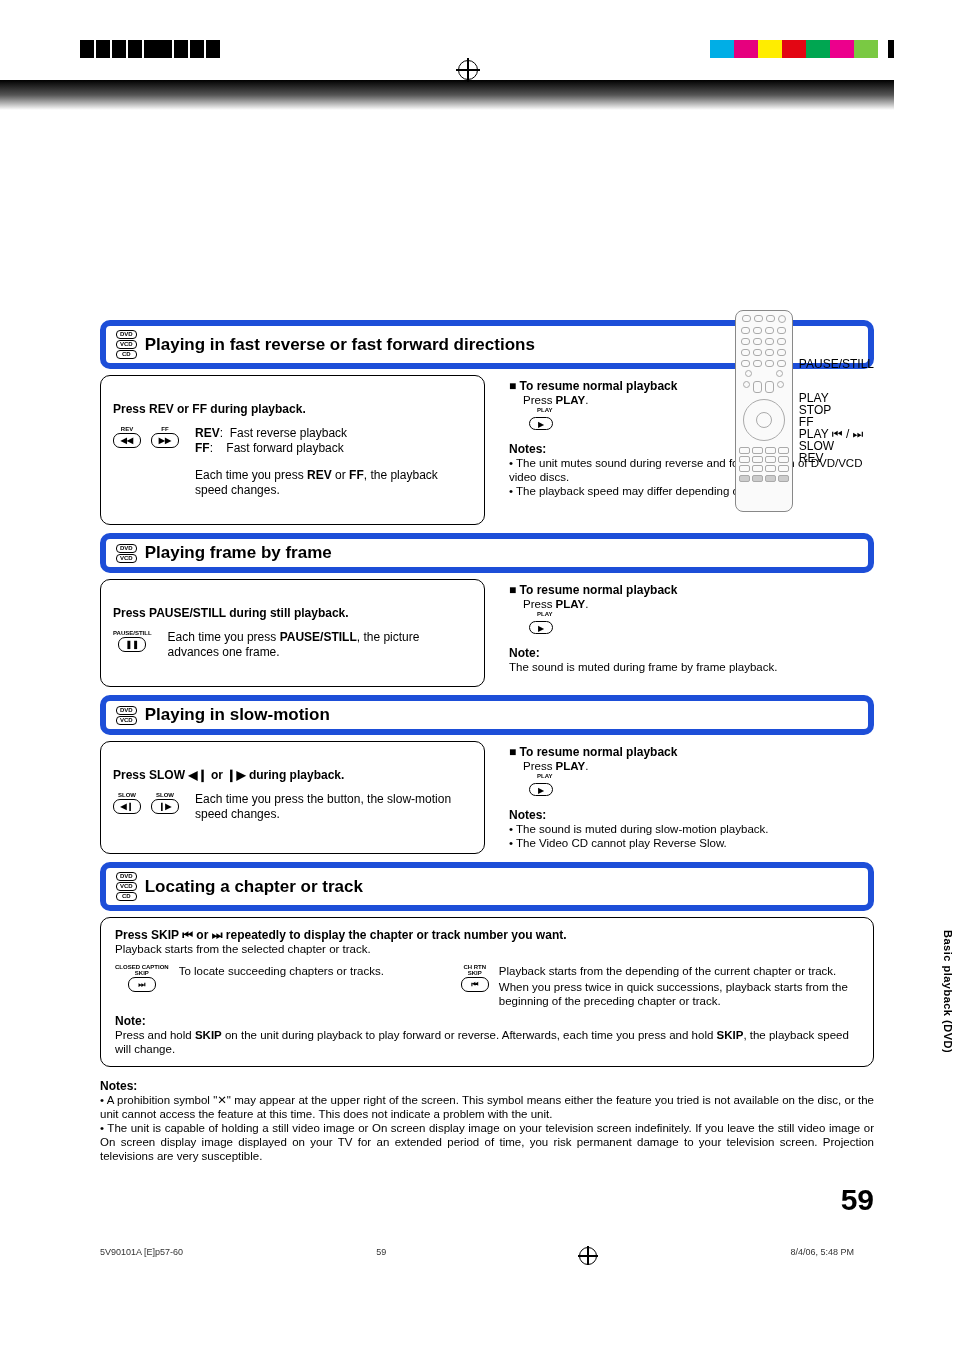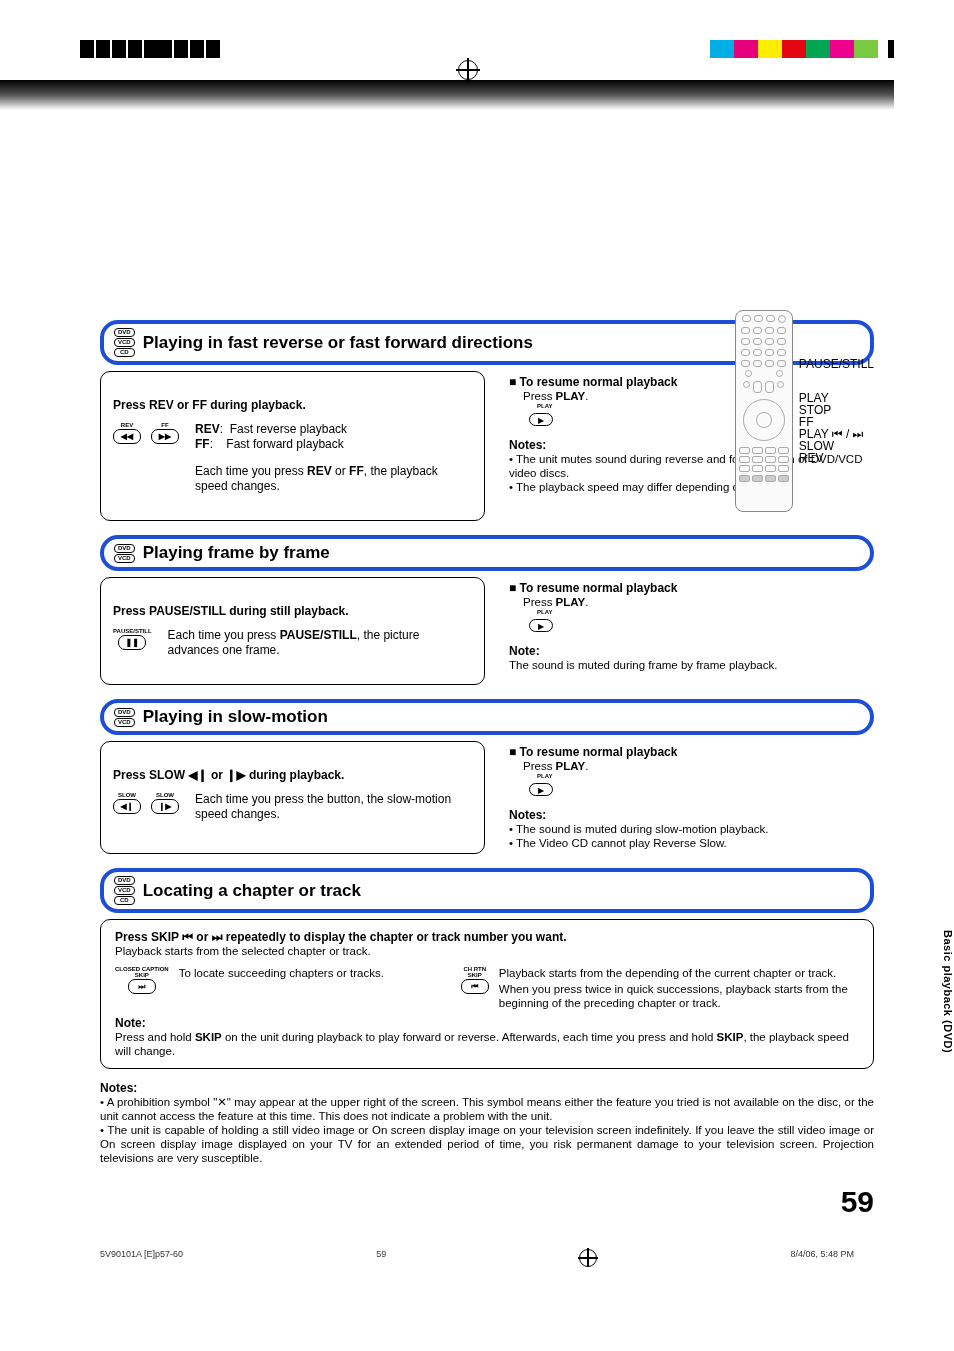--- a/index.html
+++ b/index.html
@@ -122,30 +122,30 @@
     border-radius: 2px;
   }
   .remote-labels {
     font-size: 12px;
     line-height: 12px;
     margin-left: 6px;
   }
   .remote-labels div { white-space: nowrap; }
   .remote-labels .top { margin-bottom: 22px; }
   .section-header {
-    border: 4px solid #1d4ed8;
-    border-radius: 18px;
+    border: 6px solid #1d4ed8;
+    border-radius: 10px;
     padding: 4px 10px;
     margin-top: 210px;
     display: flex;
     align-items: center;
     gap: 8px;
   }
   .section-header.first { margin-top: 210px; }
-  .section-header.subsequent { margin-top: 14px; }
+  .section-header.subsequent { margin-top: 8px; }
   .media-badges {
     display: flex;
     flex-direction: column;
     gap: 1px;
     font-size: 6px;
     font-weight: bold;
     line-height: 7px;
   }
   .media-badge {
     border: 1px solid #000;

